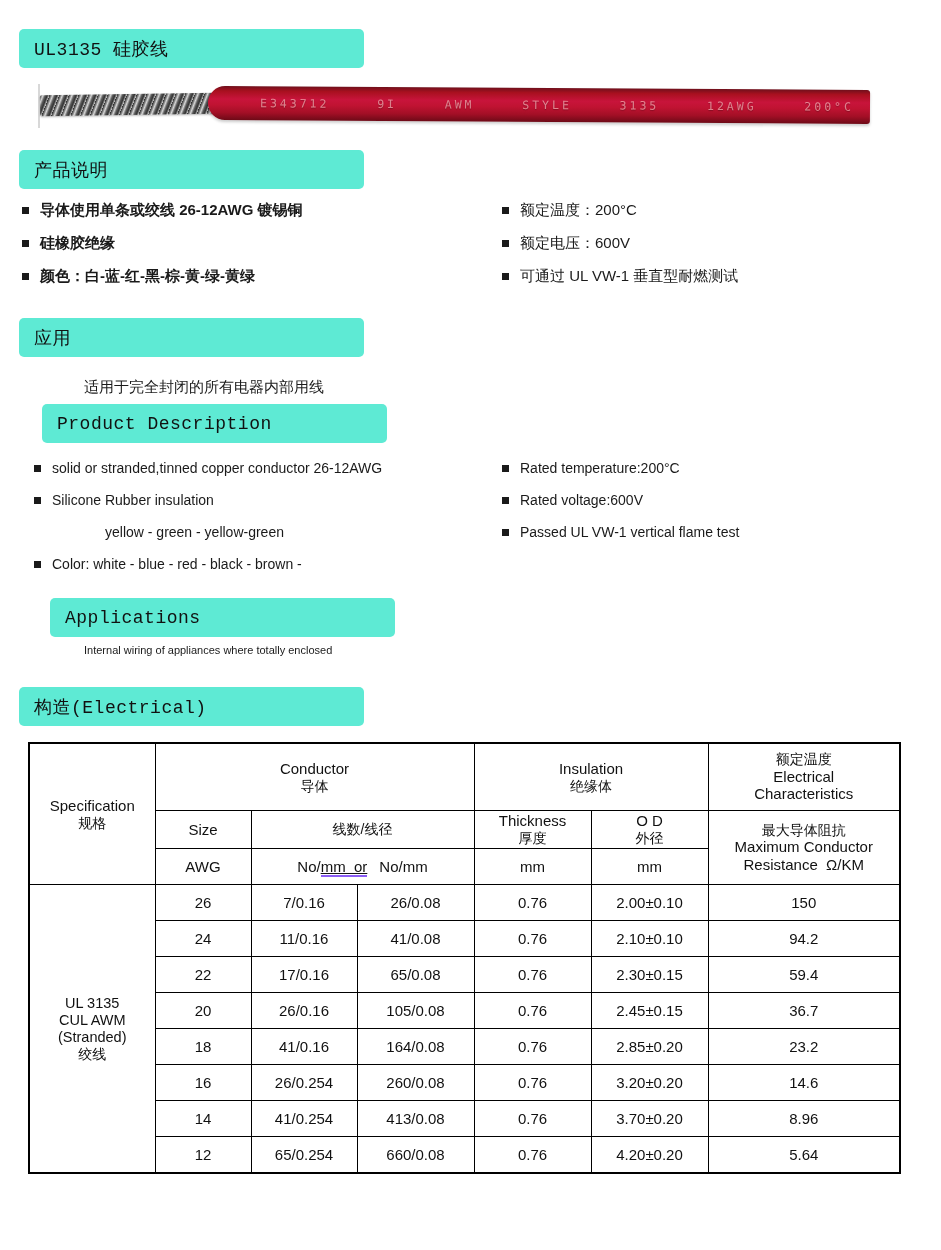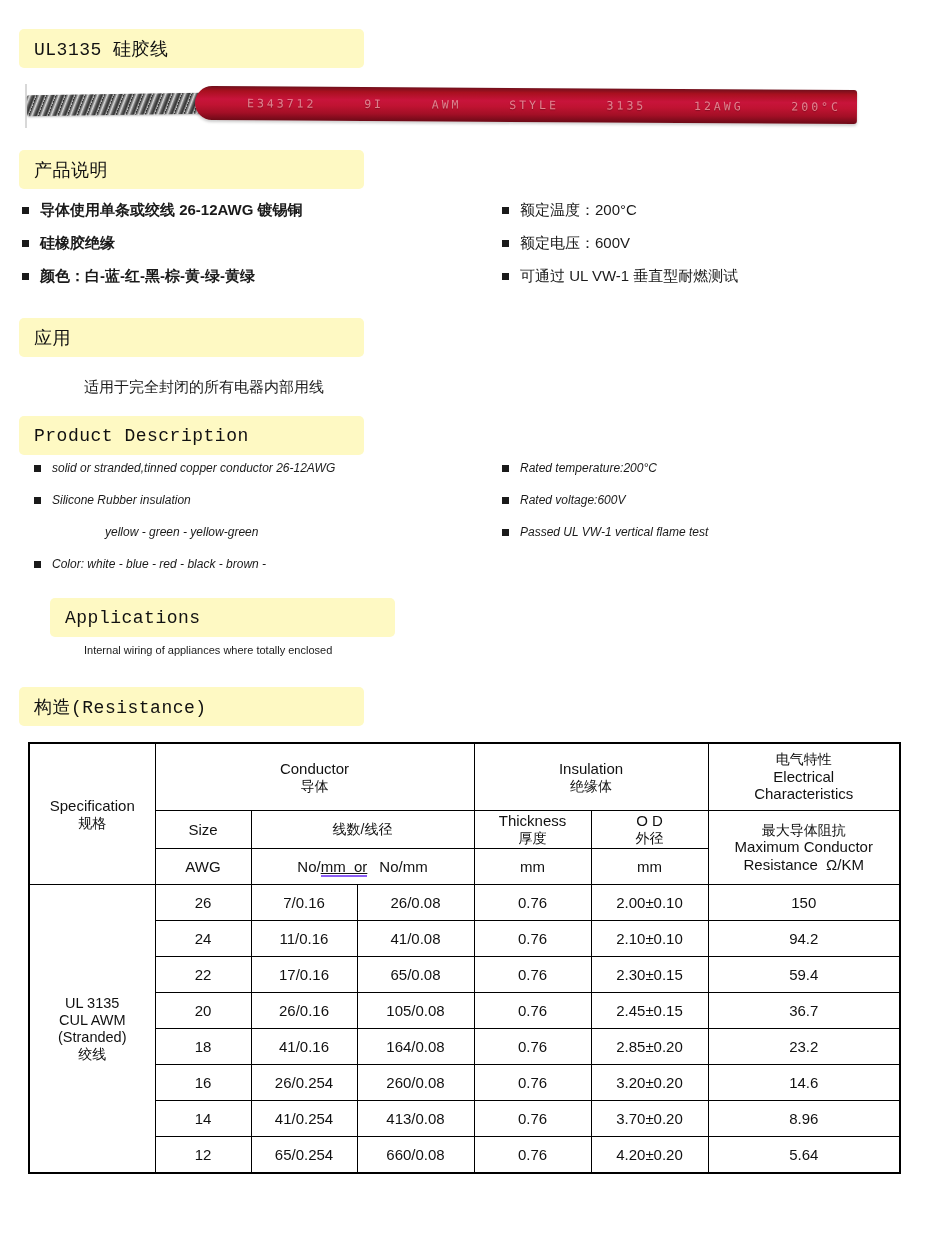--- a/index.html
+++ b/index.html
@@ -4,34 +4,34 @@
 <style>
   html,body{margin:0;padding:0;background:#ffffff;}
   body{
     width:941px;height:1250px;position:relative;overflow:hidden;
     font-family:"Liberation Sans","DejaVu Sans",sans-serif;color:#1a1a1a;
     -webkit-font-smoothing:antialiased;
   }
   
   .bar{
     position:absolute;left:19px;width:345px;height:39px;
-    background:#fef9c3;border-radius:5px;
+    background:#5eead4;border-radius:5px;
     display:flex;align-items:center;box-sizing:border-box;padding-left:15px;
     font-family:"Liberation Mono","DejaVu Sans Mono",monospace;
     font-size:18px;color:#111;letter-spacing:0.5px;
   }
   .bar-title{top:29px;}
   .bar-cn-desc{top:150px;}
   .bar-cn-app{top:318px;}
-  .bar-en-desc{top:416px;}
+  .bar-en-desc{top:404px;margin-left:23px;}
   .bar-en-app{top:598px;margin-left:31px;}
   .bar-structure{top:687px;}
 
   
-  .wire-wrap{position:absolute;left:27px;top:80px;width:830px;height:50px;text-align:center;}
+  .wire-wrap{position:absolute;left:40px;top:80px;width:830px;height:50px;text-align:center;}
   .photo-edge{position:absolute;left:-2px;top:4px;width:2px;height:44px;background:#d8d8d8;}
   .conductor{
     position:absolute;left:0;top:14px;width:176px;height:21px;
     transform:rotate(-0.8deg);
     background:repeating-linear-gradient(112deg,
       #2e2e2e 0px,#9a9a9a 2px,#d8d8d8 3px,#5c5c5c 5px,#333333 7px,#c2c2c2 9px);
     border-radius:2px 0 0 2px;
     box-shadow:0 1px 2px rgba(0,0,0,0.25);
   }
   .insulation{
@@ -47,21 +47,21 @@
     display:flex;align-items:center;justify-content:space-between;
     padding:0 16px 0 52px;box-sizing:border-box;
     font-family:"DejaVu Sans Mono","Liberation Mono",monospace;
     font-size:11.5px;letter-spacing:3px;color:rgba(255,200,200,0.62);
     text-shadow:0 1px 1px rgba(0,0,0,0.25);white-space:nowrap;
   }
 
   
   .blist{position:absolute;}
   .brow{display:flex;align-items:center;height:33px;font-size:15px;white-space:nowrap;}
-  .blist-en .brow{height:32px;font-size:12px;font-style:italic;}
+  .blist-en .brow{height:32px;font-size:14px;}
   .sq{width:7px;height:7px;background:#1a1a1a;margin-right:11px;flex:0 0 auto;}
   .cont{padding-left:71px;}
   .list-cn-left{left:22px;top:194px;font-weight:bold;}
   .list-cn-right{left:502px;top:194px;}
   .list-en-left{left:34px;top:452px;}
   .list-en-right{left:502px;top:452px;}
 
   .plain-line{position:absolute;font-size:15px;white-space:nowrap;margin-left:48px;}
   .cn-app-text{left:36px;top:378px;}
   .en-app-text{left:36px;top:644px;font-size:11px;}
@@ -185,21 +185,21 @@
     <span>Passed UL VW-1 vertical flame test</span>
   </div>
 </div>
 
 <div class="bar bar-en-app">
   <span>Applications</span>
 </div>
 <div class="plain-line en-app-text">Internal wiring of appliances where totally enclosed</div>
 
 <div class="bar bar-structure">
-  <span>构造(Resistance)</span>
+  <span>构造(Electrical)</span>
 </div>
 
 <table class="spec-table">
   <colgroup>
     <col style="width:126px">
       <col style="width:96px">
       <col style="width:106px">
     <col style="width:117px">
       <col style="width:117px">
       <col style="width:117px">
@@ -213,21 +213,21 @@
     </td>
     <td colspan="3">
       <div>Conductor</div>
       <div class="cjk-sub">导体</div>
     </td>
     <td colspan="2">
       <div>Insulation</div>
       <div class="cjk-sub">绝缘体</div>
     </td>
     <td>
-      <div class="cjk-sub">电气特性</div>
+      <div class="cjk-sub">额定温度</div>
       <div>Electrical</div>
       <div>Characteristics</div>
     </td>
   </tr>
   <tr class="hB">
     <td>Size</td>
     <td colspan="2" class="cjk-sub">线数/线径</td>
     <td>
       <div>Thickness</div>
       <div class="cjk-sub">厚度</div>

